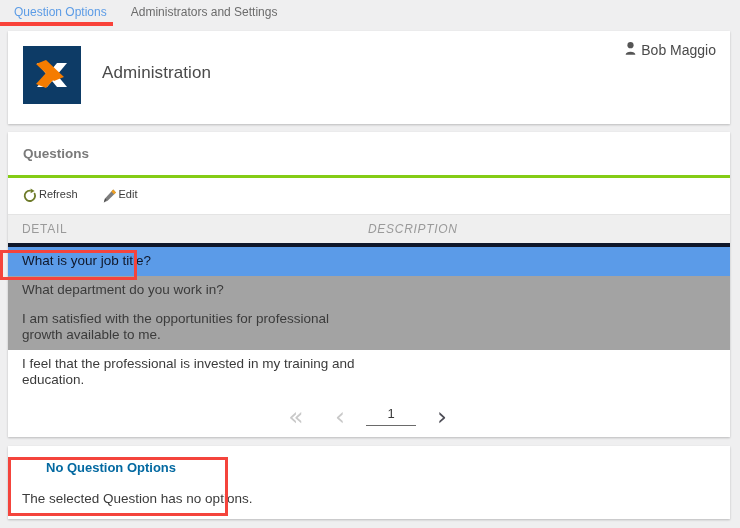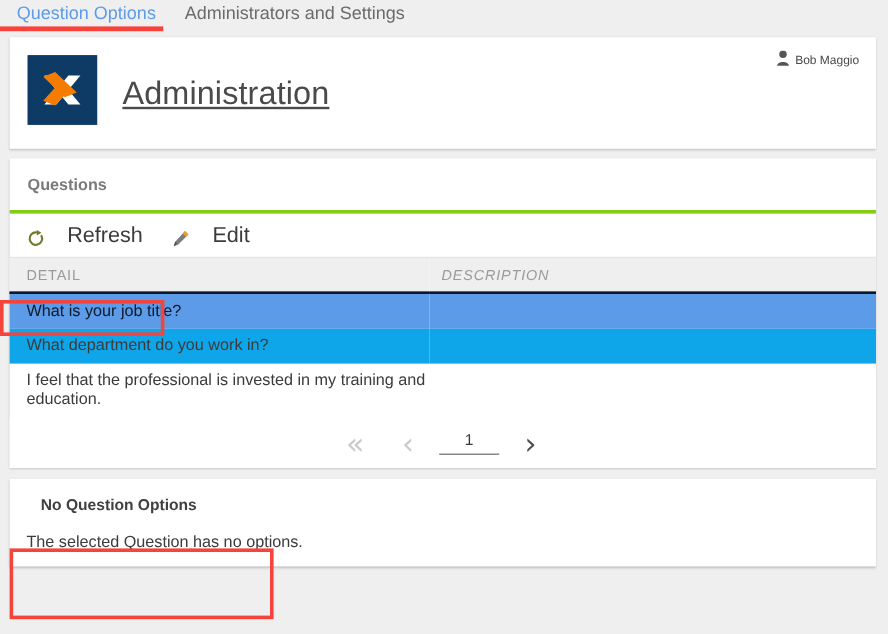--- a/index.html
+++ b/index.html
@@ -22,21 +22,21 @@
     height: 28px;
     background: #efeff0;
     display: flex;
     align-items: flex-start;
     padding-left: 4px;
     box-sizing: border-box;
   }
   .tab {
     position: relative;
     padding: 2px 14px 0 10px;
-    font-size: 15px;
+    font-size: 12px;
     line-height: 20px;
     color: #6b6b6b;
     cursor: pointer;
     white-space: nowrap;
   }
   .tab.active {
     color: #5c9ce6;
   }
   .tab.active .tab-underline {
     position: absolute;
@@ -67,34 +67,33 @@
     top: 15px;
     width: 58px;
     height: 58px;
     background: #0d3b66;
   }
   .logo svg { display: block; }
   .app-title {
     position: absolute;
     left: 94px;
     top: 32px;
-    font-size: 27px;
+    font-size: 17px;
     color: #4a4a4a;
     font-weight: normal;
     letter-spacing: 0.1px;
-    text-decoration: underline;
   }
   .user-block {
     position: absolute;
     right: 14px;
     top: 11px;
     display: flex;
     align-items: center;
     gap: 5px;
-    font-size: 10px;
+    font-size: 14px;
     color: #4a4a4a;
   }
   .user-icon { display: block; }
   .subtitle {
     position: absolute;
     right: 14px;
     top: 62px;
     font-size: 13.5px;
     color: #4a4a4a;
   }
@@ -118,49 +117,49 @@
     height: 37px;
     display: flex;
     align-items: center;
     padding-left: 14px;
     gap: 24px;
     border-bottom: 1px solid #e4e4e4;
     box-sizing: border-box;
   }
   .tool-btn {
     display: flex;
-    align-items: flex-end;
-    gap: 18px;
+    align-items: flex-start;
+    gap: 1px;
     cursor: pointer;
-    font-size: 18px;
+    font-size: 11px;
     color: #3b3b3b;
   }
   .tool-btn svg { display: block; }
 
   
   .tbl { width: 100%; border-collapse: collapse; table-layout: fixed; }
   .tbl th {
     background: #efefef;
     color: #9a9a9a;
     font-weight: normal;
     font-size: 12px;
     letter-spacing: 0.7px;
     text-align: left;
     padding: 7px 0 7px 14px;
-    border-bottom: 2px solid #0f172a;
+    border-bottom: 4px solid #0f172a;
   }
   .tbl th.col-desc { width: 362px; padding-left: 10px; font-style: italic; }
   .tbl td {
     font-size: 13.5px;
     color: #3b3b3b;
     padding: 6px 0 7px 14px;
     vertical-align: top;
     line-height: 16px;
   }
-  .tbl tr.alt td { background: #0ea5e9; }
+  .tbl tr.alt td { background: #a3a3a3; }
   .tbl tr.selected td {
     background: #5b9be8;
     color: #0f172a;
   }
   .tbl tr { height: 29px; }
 
   
   .pager {
     height: 42px;
     display: flex;
@@ -193,22 +192,22 @@
   
   .options-panel {
     margin-top: 9px;
     height: 73px;
     padding: 14px 0 0 14px;
     box-sizing: border-box;
   }
   .opt-title {
     font-size: 13px;
     font-weight: bold;
-    color: #404040;
-    margin: 0 0 16px 0;
+    color: #0369a1;
+    margin: 0 0 16px 12px;
     padding-left: 12px;
   }
   .opt-body {
     font-size: 13.5px;
     color: #3b3b3b;
   }
 
   
   .annot {
     position: absolute;
@@ -295,20 +294,24 @@
     </thead>
     <tbody>
       <tr class="selected">
         <td>What is your job title?</td>
         <td></td>
       </tr>
       <tr class="alt">
         <td>What department do you work in?</td>
         <td></td>
       </tr>
+      <tr class="alt">
+        <td>I am satisfied with the opportunities for professional growth available to me.</td>
+        <td></td>
+      </tr>
       <tr>
         <td>I feel that the professional is invested in my training and education.</td>
         <td></td>
       </tr>
     </tbody>
   </table>
 
   <div class="pager">
     <span class="pg">«</span>
     <span class="pg">‹</span>

